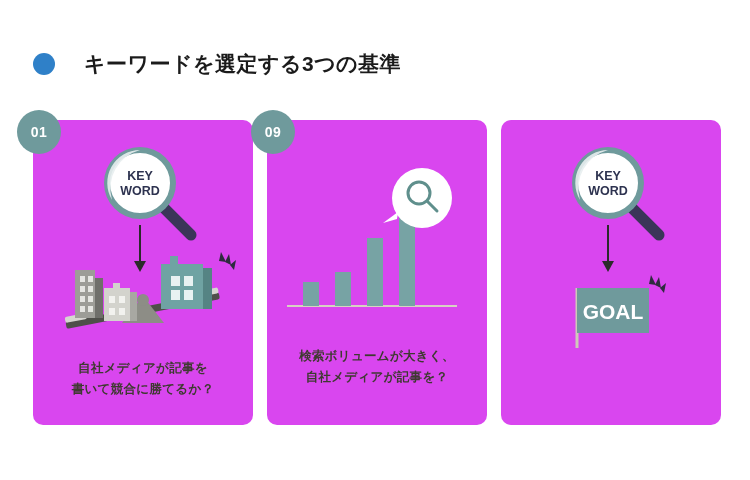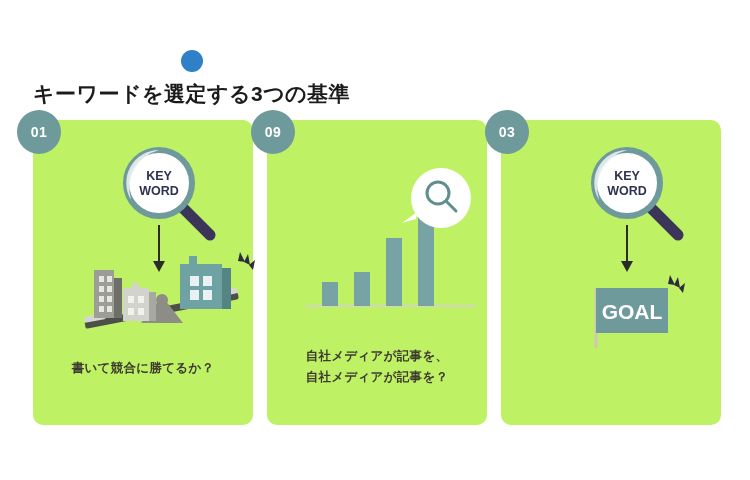--- a/index.html
+++ b/index.html
@@ -12,22 +12,21 @@
     overflow: hidden;
     position: relative;
   }
 
   
   #header {
     position: absolute;
     left: 33px; top: 50px;
     display: flex;
     align-items: center;
-    gap: 8px;
-    flex-direction: column;
+    gap: 29px;
   }
   #header .bullet {
     width: 22px; height: 22px;
     border-radius: 50%;
     background: #2f80c8;
     flex: none;
   }
   #header .title {
     font-size: 21px;
     font-weight: 700;
@@ -35,21 +34,21 @@
     letter-spacing: 0.5px;
     white-space: nowrap;
   }
 
   
   .card {
     position: absolute;
     top: 120px;
     width: 220px;
     height: 305px;
-    background: #bef264;
+    background: #d946ef;
     border-radius: 10px;
   }
   #card-1 { left: 33px; }
   #card-2 { left: 267px; }
   #card-3 { left: 501px; }
 
   .badge {
     position: absolute;
     left: -16px; top: -10px;
     width: 44px; height: 44px;
@@ -60,21 +59,21 @@
     font-weight: 600;
     display: flex;
     align-items: center;
     justify-content: center;
     letter-spacing: 0.5px;
   }
 
   .illus {
     position: absolute;
     left: 0; top: 0;
-    width: 226px; height: 230px; margin-left: 19px;
+    width: 226px; height: 230px;
   }
 
   .caption {
     position: absolute;
     left: 0;
     width: 220px;
     text-align: center;
     font-size: 12.5px;
     font-weight: 700;
     color: #3e3a30;
@@ -157,20 +156,21 @@
         <g fill="#2e2b3f">
           <path d="M188 132 L193 142 L186 141 Z"></path>
           <path d="M196 134 L198 145 L192 142 Z"></path>
           <path d="M203 140 L201 150 L197 145 Z"></path>
         </g>
       </g>
     </svg>
   </div>
 
   <div class="caption" id="cap-1">
+    <span class="ln">自社メディアが記事を</span>
     <span class="ln">書いて競合に勝てるか？</span>
   </div>
 </div>
 
 <div class="card" id="card-2">
   <div class="badge">09</div>
 
   <div class="illus">
     <svg width="220" height="230" viewBox="0 0 220 230" xmlns="http://www.w3.org/2000/svg">
 
@@ -186,27 +186,26 @@
         <path d="M131 92 L116 103 L130 99 Z" fill="#ffffff"></path>
         <g fill="none" stroke="#5f8f8c" stroke-width="3" stroke-linecap="round">
           <circle cx="152" cy="73" r="11"></circle>
           <line x1="160" y1="81" x2="170" y2="91"></line>
         </g>
       </g>
     </svg>
   </div>
 
   <div class="caption" id="cap-2">
-    <span class="ln">自社メディアが記事を、</span>
+    <span class="ln">検索ボリュームが大きく、</span>
     <span class="ln">自社メディアが記事を？</span>
   </div>
 </div>
 
 <div class="card" id="card-3">
-  <div class="badge">03</div>
 
   <div class="illus">
     <svg width="220" height="230" viewBox="0 0 220 230" xmlns="http://www.w3.org/2000/svg">
 
       <g>
         <line x1="131" y1="88" x2="158" y2="115" stroke="#3b3559" stroke-width="11" stroke-linecap="round"></line>
         <circle cx="107" cy="63" r="33" fill="#ffffff"></circle>
         <circle cx="107" cy="63" r="33" fill="none" stroke="#6f9a9c" stroke-width="6"></circle>
         <path d="M107 30 a33 33 0 0 0 -28 50 a40 40 0 0 1 28 -50 z" fill="#e8eef0" opacity="0.9"></path>
       </g>

